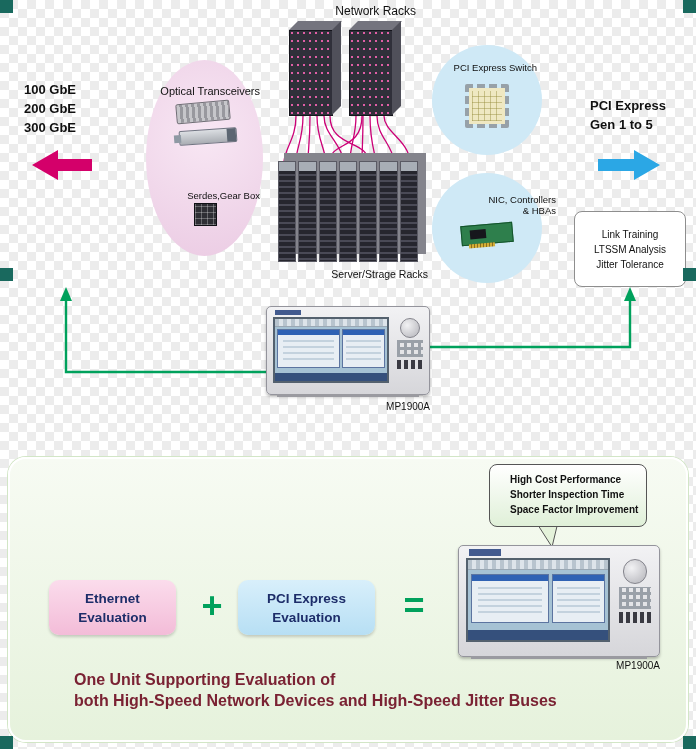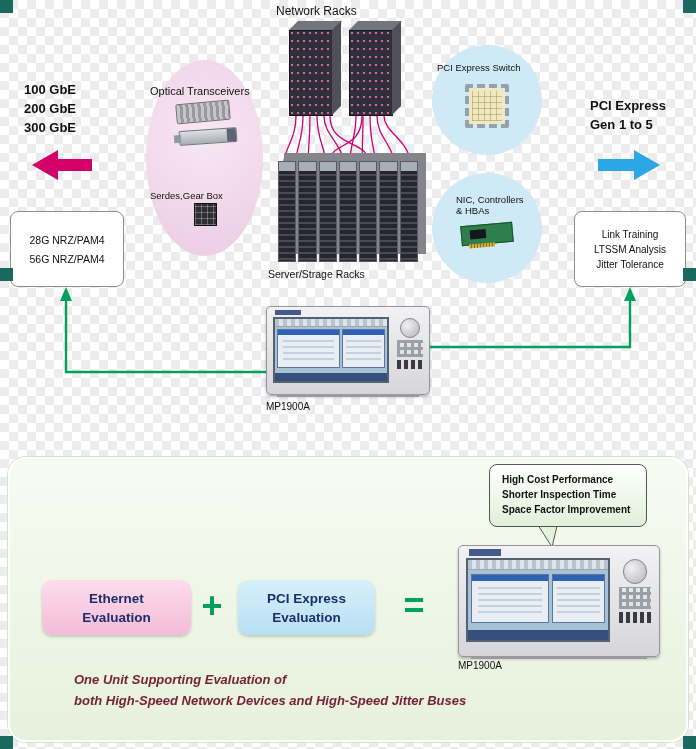--- a/index.html
+++ b/index.html
@@ -7,21 +7,21 @@
 
   .stage { position:relative; width:696px; height:749px; overflow:hidden;
     background-color:#fff;
     background-image:conic-gradient(#ececec 25%, transparent 0 50%, #ececec 0 75%, transparent 0);
     background-size:18px 18px; }
 
   .mark { position:absolute; width:13px; height:13px; background:#19695e; z-index:6; }
 
   .overlay { position:absolute; left:0; top:0; z-index:2; pointer-events:none; }
   .lbl { position:absolute; z-index:3; color:#101010; }
-  .center { text-align:left; }
+  .center { text-align:right; }
 
   
   .tower { position:absolute; z-index:3; width:44px; height:86px; background-color:#30303a;
     border:1px solid #15151c;
     background-image:radial-gradient(circle at 2px 2px, #e05fa6 1.1px, transparent 1.4px);
     background-size:6px 8px; }
   .tower::before { content:""; position:absolute; left:-1px; top:-10px; width:53px; height:9px;
     background:#74747e; clip-path:polygon(9px 0, 100% 0, calc(100% - 9px) 100%, 0 100%); }
   .tower::after { content:""; position:absolute; left:100%; top:-10px; width:9px; height:calc(100% + 10px);
     background:#50505a; clip-path:polygon(100% 0, 100% calc(100% - 9px), 0 100%, 0 9px); }
@@ -87,31 +87,31 @@
   .mp-btns { width:80%; height:24%; margin:0 auto;
     background-image:repeating-linear-gradient(0deg, #9aa0a8 0 3px, transparent 3px 7px),
       repeating-linear-gradient(90deg, #9aa0a8 0 3px, transparent 3px 7px); }
   .mp-ports { width:80%; height:12%; margin:8% auto 0;
     background:repeating-linear-gradient(90deg, #3a3a42 0 4px, transparent 4px 7px); }
 
   
   .panel { position:absolute; z-index:1; border-radius:18px; border:2px solid #ffffff;
     background:linear-gradient(180deg, #f7fbf3, #e6f2dc); box-shadow:0 0 0 1px #d2e6c6; }
   .callout { position:absolute; z-index:4; border:1px solid #555; border-radius:8px;
-    background:linear-gradient(#ffffff, #e0f0d8); padding:7px 6px 0 12px; }
+    background:linear-gradient(#ffffff, #e0f0d8); padding:7px 6px 0 20px; }
   .callout div { font-size:10px; font-weight:bold; line-height:15px; color:#111; }
   .evalbox { position:absolute; z-index:3; border-radius:10px; box-shadow:0 2px 3px rgba(0,0,0,.18);
     display:flex; flex-direction:column; align-items:center; justify-content:center;
     font-weight:bold; font-size:13.5px; color:#1d2d69; line-height:19px; }
   .eth { background:linear-gradient(#fbdcec, #f3bcd8); }
   .pcib { background:linear-gradient(#d8effb, #b7dff4); }
   .opgreen { position:absolute; z-index:3; color:#00a15c; font-weight:bold; font-size:36px;
     text-align:center; line-height:44px; }
-  .caption { position:absolute; z-index:3; color:#7a2233; font-weight:bold; font-size:13px;
-    line-height:21px;font-style:italic; }
+  .caption { position:absolute; z-index:3; color:#7a2233; font-weight:bold; font-size:16px;
+    line-height:21px; }
 </style>
 </head>
 <body>
 
 <div class="stage">
 
   <div class="mark" style="left:0;top:0"></div>
   <div class="mark" style="left:683px;top:0"></div>
   <div class="mark" style="left:0;top:268px"></div>
   <div class="mark" style="left:683px;top:268px"></div>
@@ -170,24 +170,20 @@
   <div class="xcvr2" style="left:179px;top:129px;width:58px;height:15px"></div>
   <div class="lbl center" style="left:150px;top:190px;width:110px;font-size:9.5px">Serdes,Gear Box</div>
   <div class="serdes" style="left:194px;top:203px;width:23px;height:23px"></div>
 
   <div class="lbl" style="left:24px;top:80px;font-size:13px;font-weight:bold;line-height:19px">
     <div>100 GbE</div>
     <div>200 GbE</div>
     <div>300 GbE</div>
   </div>
 
-  <div class="obox" style="left:10px;top:211px;width:114px;height:76px;font-size:10.5px;gap:7px;color:#111">
-    <div>28G NRZ/PAM4</div>
-    <div>56G NRZ/PAM4</div>
-  </div>
 
   <div class="bluecirc" style="left:432px;top:45px;width:110px;height:110px"></div>
   <div class="lbl center" style="left:437px;top:62px;width:100px;font-size:9.5px">PCI Express Switch</div>
   <div class="pci-chip" style="left:465px;top:84px"></div>
 
   <div class="bluecirc" style="left:432px;top:173px;width:110px;height:110px"></div>
   <div class="lbl center" style="left:456px;top:194px;width:100px;font-size:9.5px">
     <div>NIC, Controllers</div>
     <div>&amp; HBAs</div>
   </div>
@@ -219,21 +215,21 @@
     </div>
   </div>
   <div class="lbl center" style="left:266px;top:401px;width:164px;font-size:10px">MP1900A</div>
 
   <div class="callout" style="left:489px;top:464px;width:158px;height:63px">
     <div>High Cost Performance</div>
     <div>Shorter Inspection Time</div>
     <div>Space Factor Improvement</div>
   </div>
 
-  <div class="evalbox eth" style="left:42px;top:580px;width:149px;height:55px">
+  <div class="evalbox eth" style="left:49px;top:580px;width:127px;height:55px">
     <div>Ethernet</div>
     <div>Evaluation</div>
   </div>
 
   <div class="opgreen" style="left:190px;top:584px;width:44px;height:50px">+</div>
 
   <div class="evalbox pcib" style="left:238px;top:580px;width:137px;height:55px">
     <div>PCI Express</div>
     <div>Evaluation</div>
   </div>

